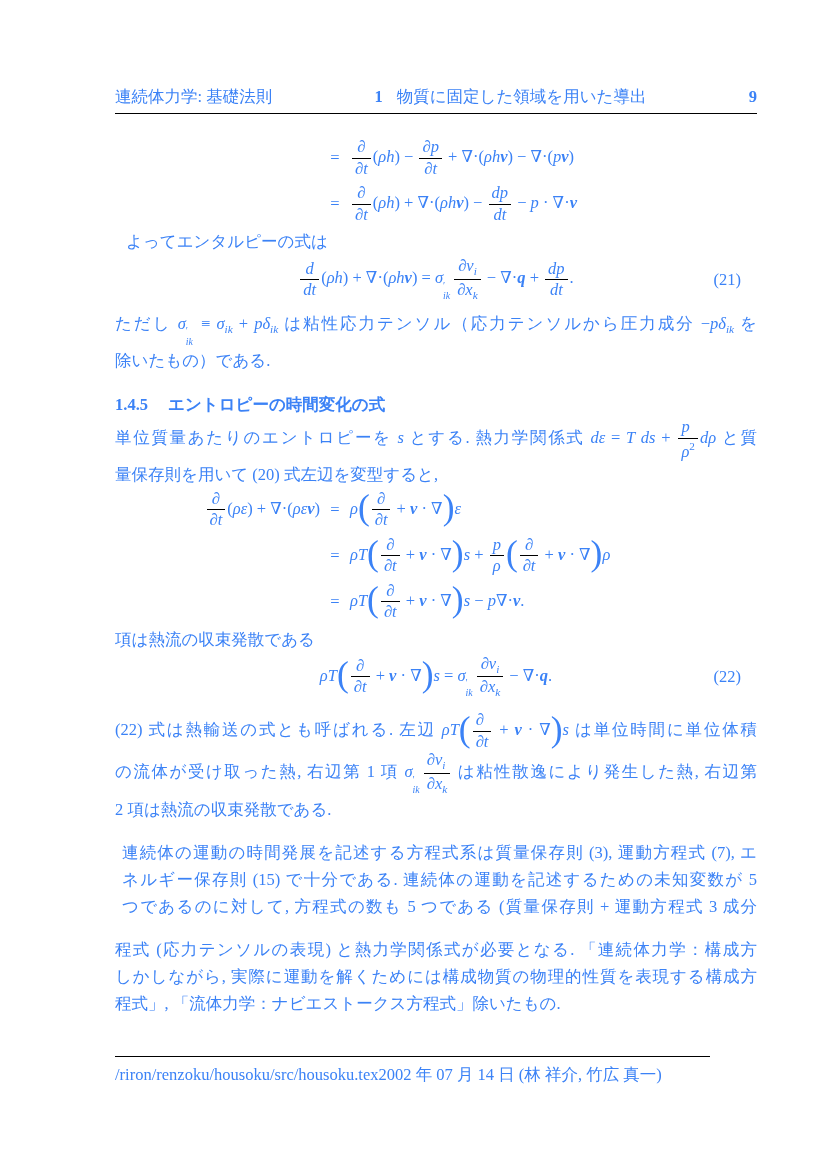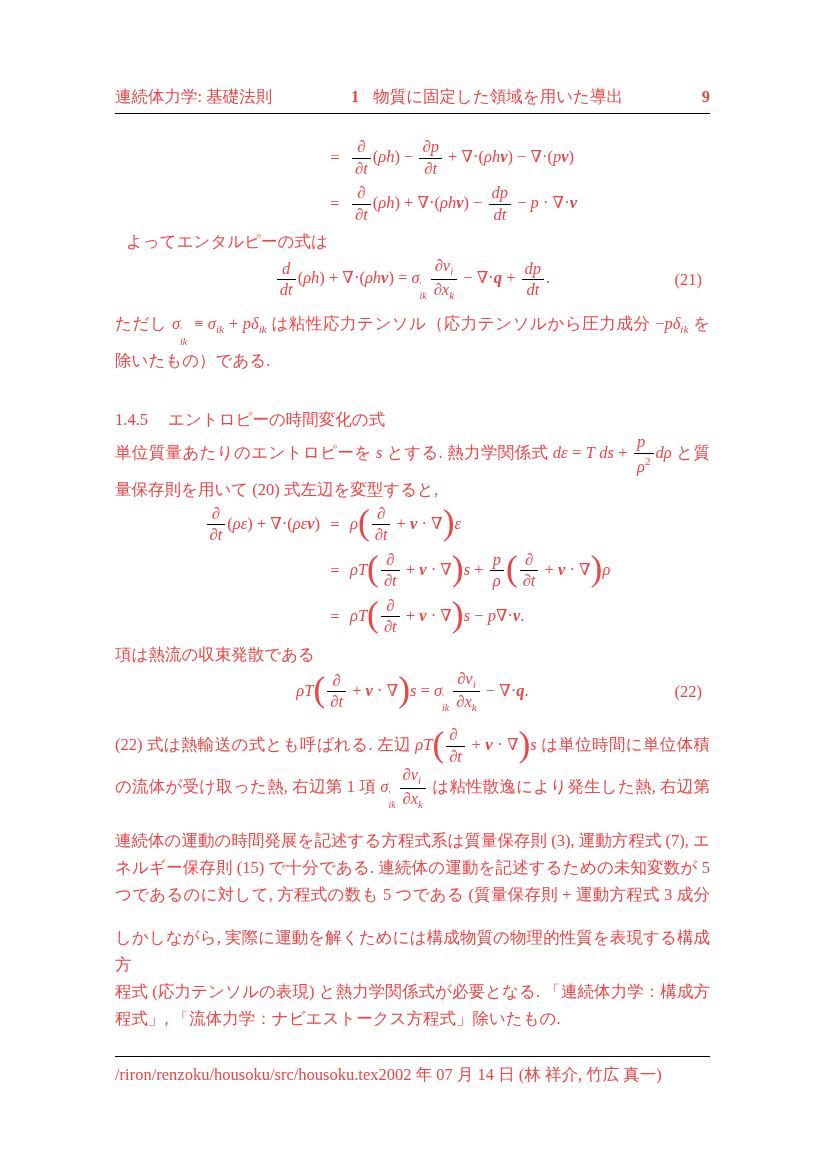--- a/index.html
+++ b/index.html
@@ -1,19 +1,19 @@
 <!DOCTYPE html>
 <html><head>
 <meta charset="utf-8">
 <style>
   html,body{margin:0;padding:0;background:#ffffff;}
   .page{
-    width:826px;height:1169px;position:relative;background:#ffffff;color:#ef4444;
+    width:826px;height:1169px;position:relative;background:#ffffff;color:#3b82f6;
     font-family:"Liberation Serif","DejaVu Serif",serif;
-    font-size:16.5px;box-sizing:border-box;padding:86px 116px 0 115px;overflow:hidden;
+    font-size:16.5px;box-sizing:border-box;padding:86px 69px 0 115px;overflow:hidden;
   }
   
   .hdr{display:flex;justify-content:space-between;align-items:baseline;line-height:1.3;}
   .hc .hct{margin-left:14px;margin-top:11px;}
   .rule{border:0;border-top:1.5px solid #000;margin:6px 0 0 0;height:0;}
   
   .eqalign{display:grid;grid-template-columns:205px 30px 1fr;row-gap:6px;align-items:center;}
   .eqalign .lhs{text-align:right;white-space:nowrap;}
   .eqalign .rel{text-align:center;}
   .eqalign .rhs{text-align:left;white-space:nowrap;}
@@ -25,34 +25,34 @@
   .fr .d{display:block;padding:1px 3px 0;line-height:1.12;}
   
   .bp{font-size:215%;font-weight:400;vertical-align:middle;line-height:0;position:relative;top:-0.07em;}
   
   .ss{display:inline-flex;flex-direction:column;align-items:flex-start;font-size:60%;line-height:1.05;vertical-align:-0.55em;margin-right:2px;}
   sub,sup{font-size:68%;}
   .vi{font-style:italic;font-weight:bold;}
   
   .eqwrap{position:relative;display:flex;justify-content:center;align-items:center;}
   .eqwrap .eqbody{white-space:nowrap;}
-  .eqwrap .eqno{position:absolute;right:8px;}
+  .eqwrap .eqno{position:absolute;right:16px;}
   .w21{margin-top:2px;}
   .w22{margin-top:2px;}
   
   .para{line-height:27px;}
   .pline.jline{text-align:justify;text-align-last:justify;}
   .m-yotte1{margin-top:4px;margin-left:11px;}
   .m-tadashi{margin-top:8px;}
   .m-p1{}
   .m-yotte2{margin-top:4px;}
   .m-after22{margin-top:12px;}
-  .m-sys{margin-top:16px;}
+  .m-sys{margin-top:16px;margin-left:7px;}
   .m-close{margin-top:16px;}
-  .sechead{margin-top:32px;font-weight:normal;line-height:27px;}
+  .sechead{margin-top:17px;font-weight:bold;line-height:27px;}
   .sechead .shno{margin-right:20px;}
   
   .footer{position:absolute;left:115px;right:116px;top:1056px;border-top:1.5px solid #000;padding-top:7px;display:flex;justify-content:flex-start;line-height:1.3;}
 </style>
 </head>
 <body>
 
 <div class="page">
 
   <div class="hdr">
@@ -123,31 +123,32 @@
         </span><span class="fr"><span class="n"><i>∂v<sub>i</sub></i></span><span class="d"><i>∂x<sub>k</sub></i></span></span> − ∇·<b class="vi">q</b>.</span>
     <span class="eqno">(22)</span>
   </div>
 
   <div class="para m-after22">
     <div class="pline jline">(22) 式は熱輸送の式とも呼ばれる. 左辺 <i>ρT</i><span class="bp">(</span><span class="fr"><span class="n"><i>∂</i></span><span class="d"><i>∂t</i></span></span> + <b class="vi">v</b> · ∇<span class="bp">)</span><i>s</i> は単位時間に単位体積</div>
     <div class="pline jline">の流体が受け取った熱, 右辺第 1 項 <i>σ</i><span class="ss">
           <span class="sst">′</span>
           <span class="ssb"><i>ik</i></span>
         </span><span class="fr"><span class="n"><i>∂v<sub>i</sub></i></span><span class="d"><i>∂x<sub>k</sub></i></span></span> は粘性散逸により発生した熱, 右辺第</div>
+    <div class="pline">2 項は熱流の収束発散である.</div>
   </div>
 
   <div class="para m-sys">
     <div class="pline jline">連続体の運動の時間発展を記述する方程式系は質量保存則 (3), 運動方程式 (7), エ</div>
     <div class="pline jline">ネルギー保存則 (15) で十分である. 連続体の運動を記述するための未知変数が 5</div>
     <div class="pline jline">つであるのに対して, 方程式の数も 5 つである (質量保存則 + 運動方程式 3 成分</div>
   </div>
 
   <div class="para m-close">
+    <div class="pline jline">程式 (応力テンソルの表現) と熱力学関係式が必要となる. 「連続体力学：構成方</div>
     <div class="pline jline">しかしながら, 実際に運動を解くためには構成物質の物理的性質を表現する構成方</div>
-    <div class="pline jline">程式 (応力テンソルの表現) と熱力学関係式が必要となる. 「連続体力学：構成方</div>
     <div class="pline">程式」, 「流体力学：ナビエストークス方程式」除いたもの.</div>
   </div>
 
   <div class="footer">
     <span>/riron/renzoku/housoku/src/housoku.tex</span>
     <span>2002 年 07 月 14 日 (林 祥介, 竹広 真一)</span>
   </div>
 
 </div>
 

